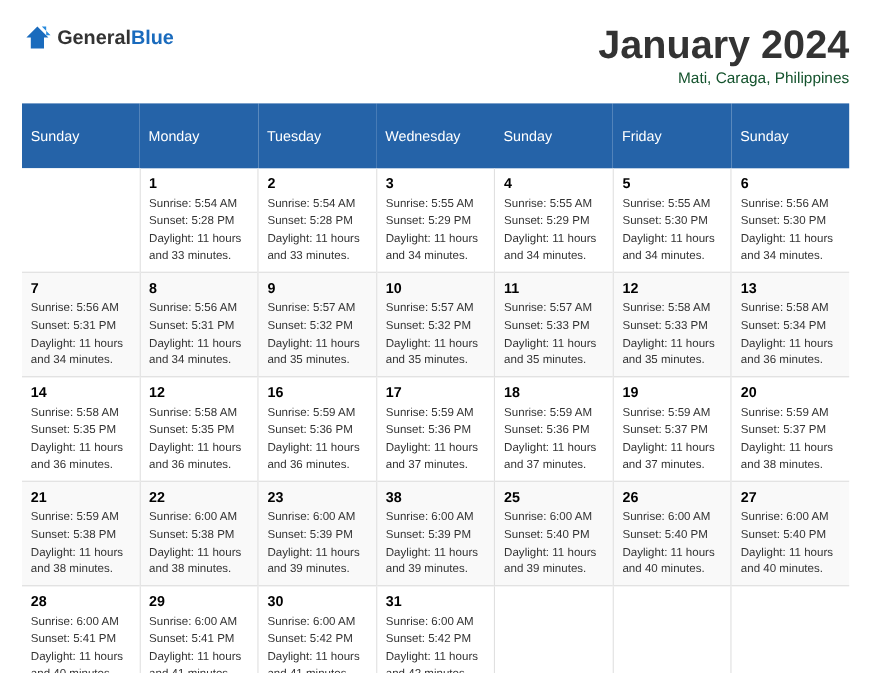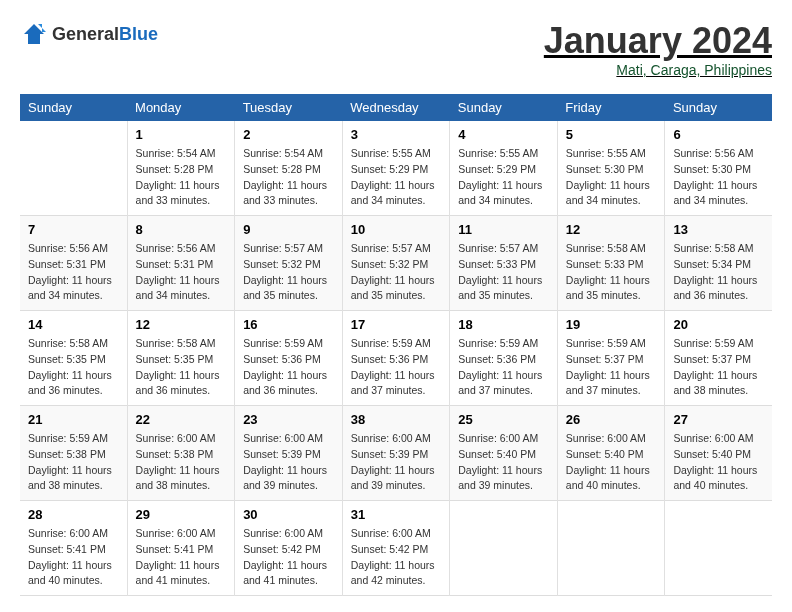--- a/index.html
+++ b/index.html
@@ -30,42 +30,41 @@
       font-size: 18px;
       font-weight: bold;
       color: #1a6bbd;
     }
     .logo-icon {
       width: 28px;
       height: 28px;
     }
     .title-block {
       text-align: right;
-      text-decoration: underline;
     }
     .month-title {
       font-size: 36px;
       font-weight: bold;
       color: #333;
     }
     .location {
       font-size: 14px;
       color: #14532d;
     }
     table {
       width: 100%;
       border-collapse: collapse;
       font-size: 11px;
     }
     thead tr {
       background-color: #2563a8;
       color: white;
     }
     thead th {
-      padding: 6px 8px;
+      padding: 22px 8px;
       text-align: left;
       font-size: 13px;
       font-weight: normal;
     }
     tbody tr {
       border-bottom: 1px solid #ddd;
     }
     tbody tr:nth-child(even) {
       background-color: #f9f9f9;
     }

